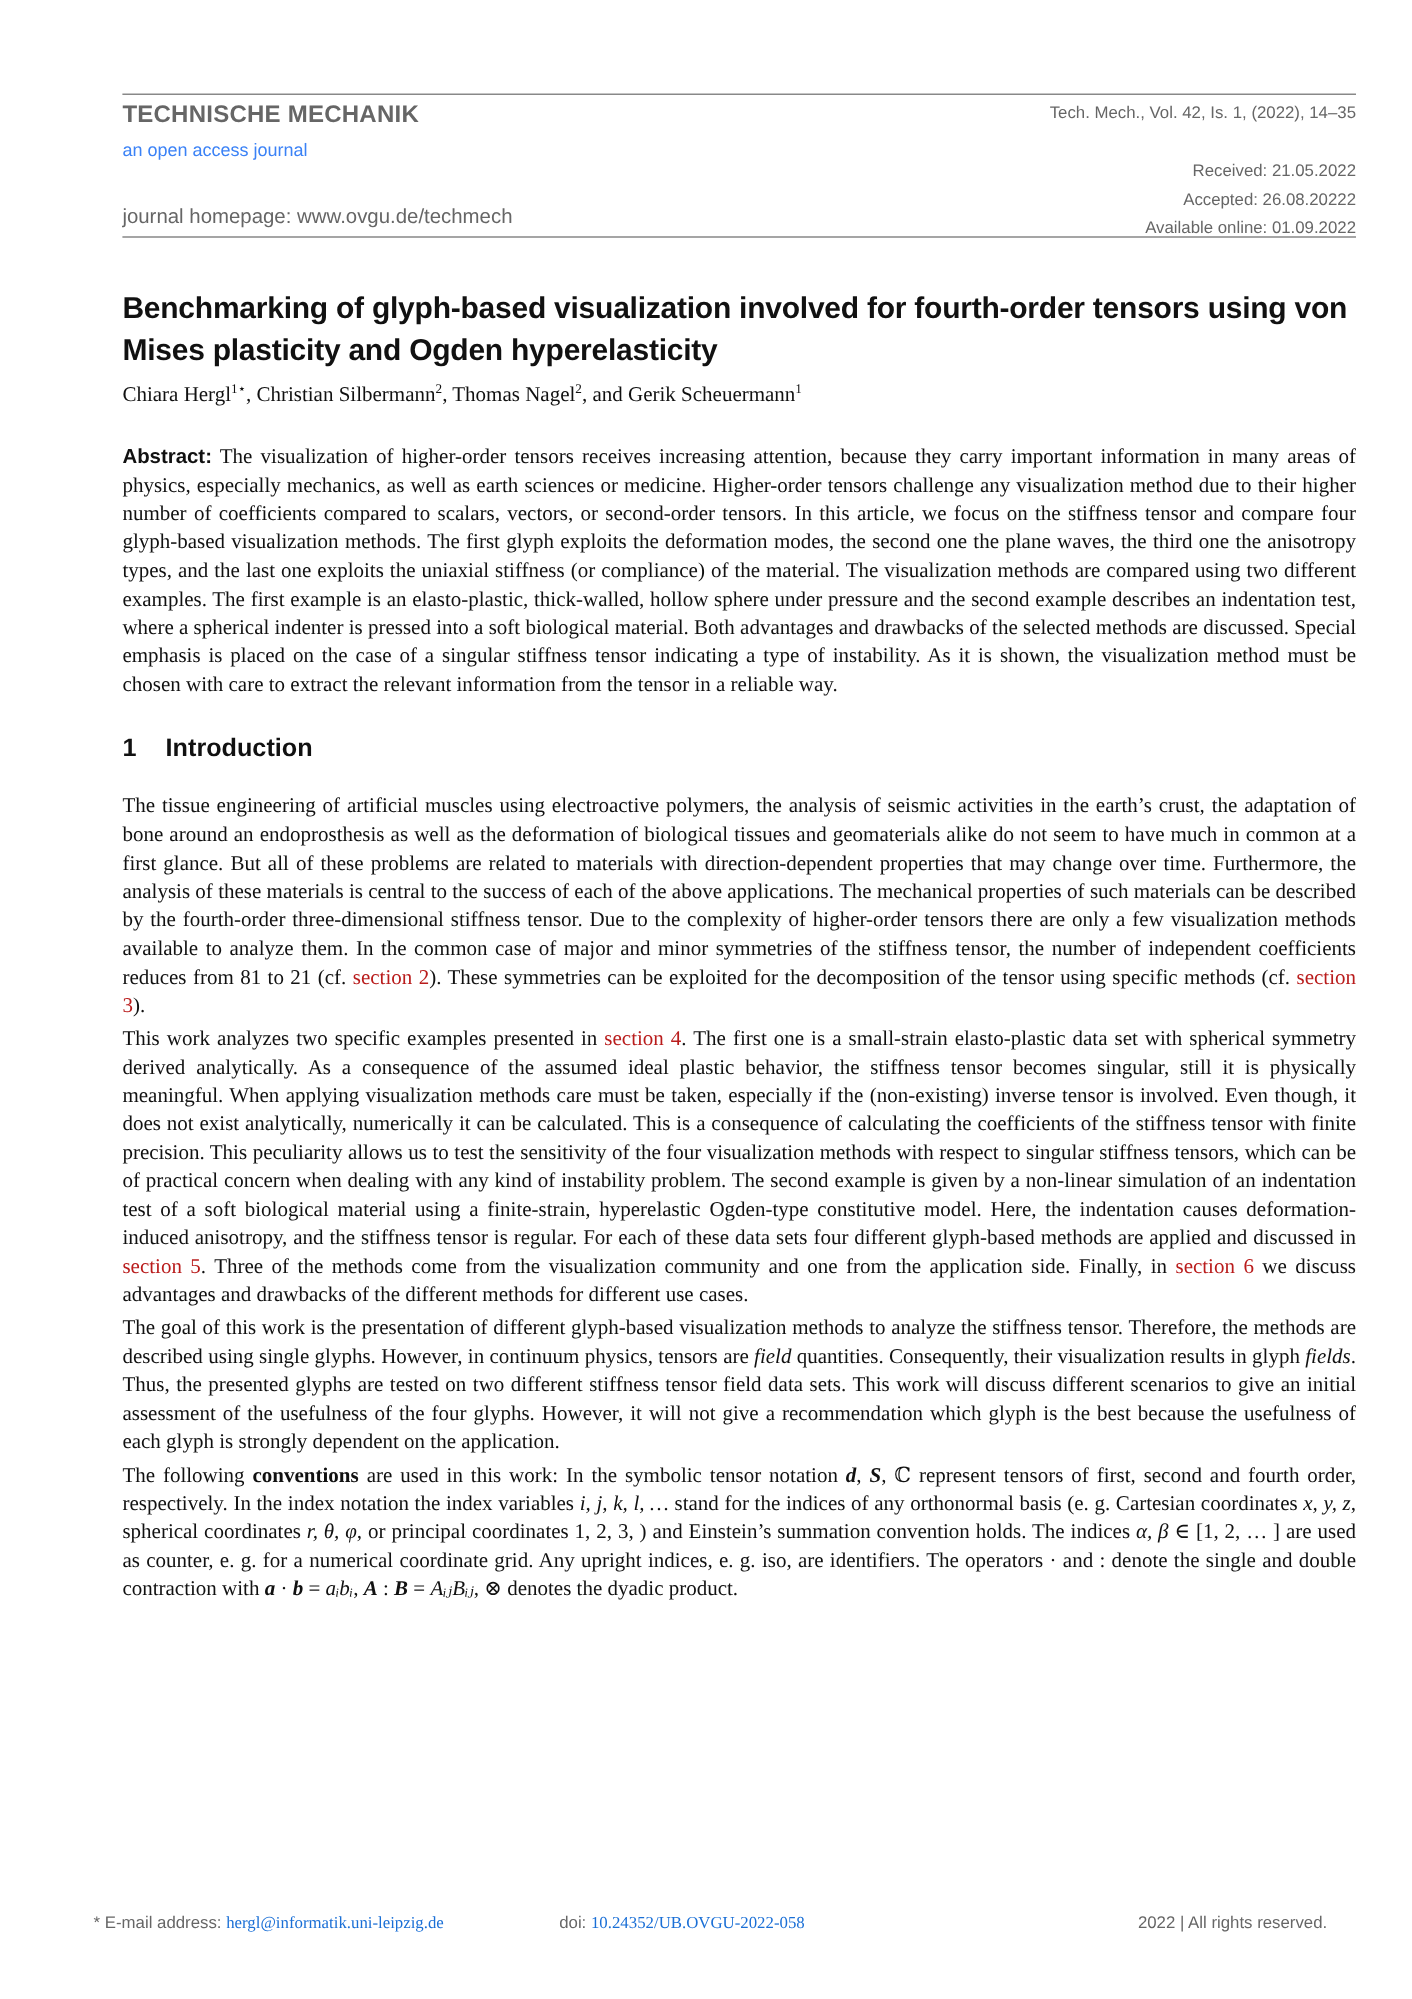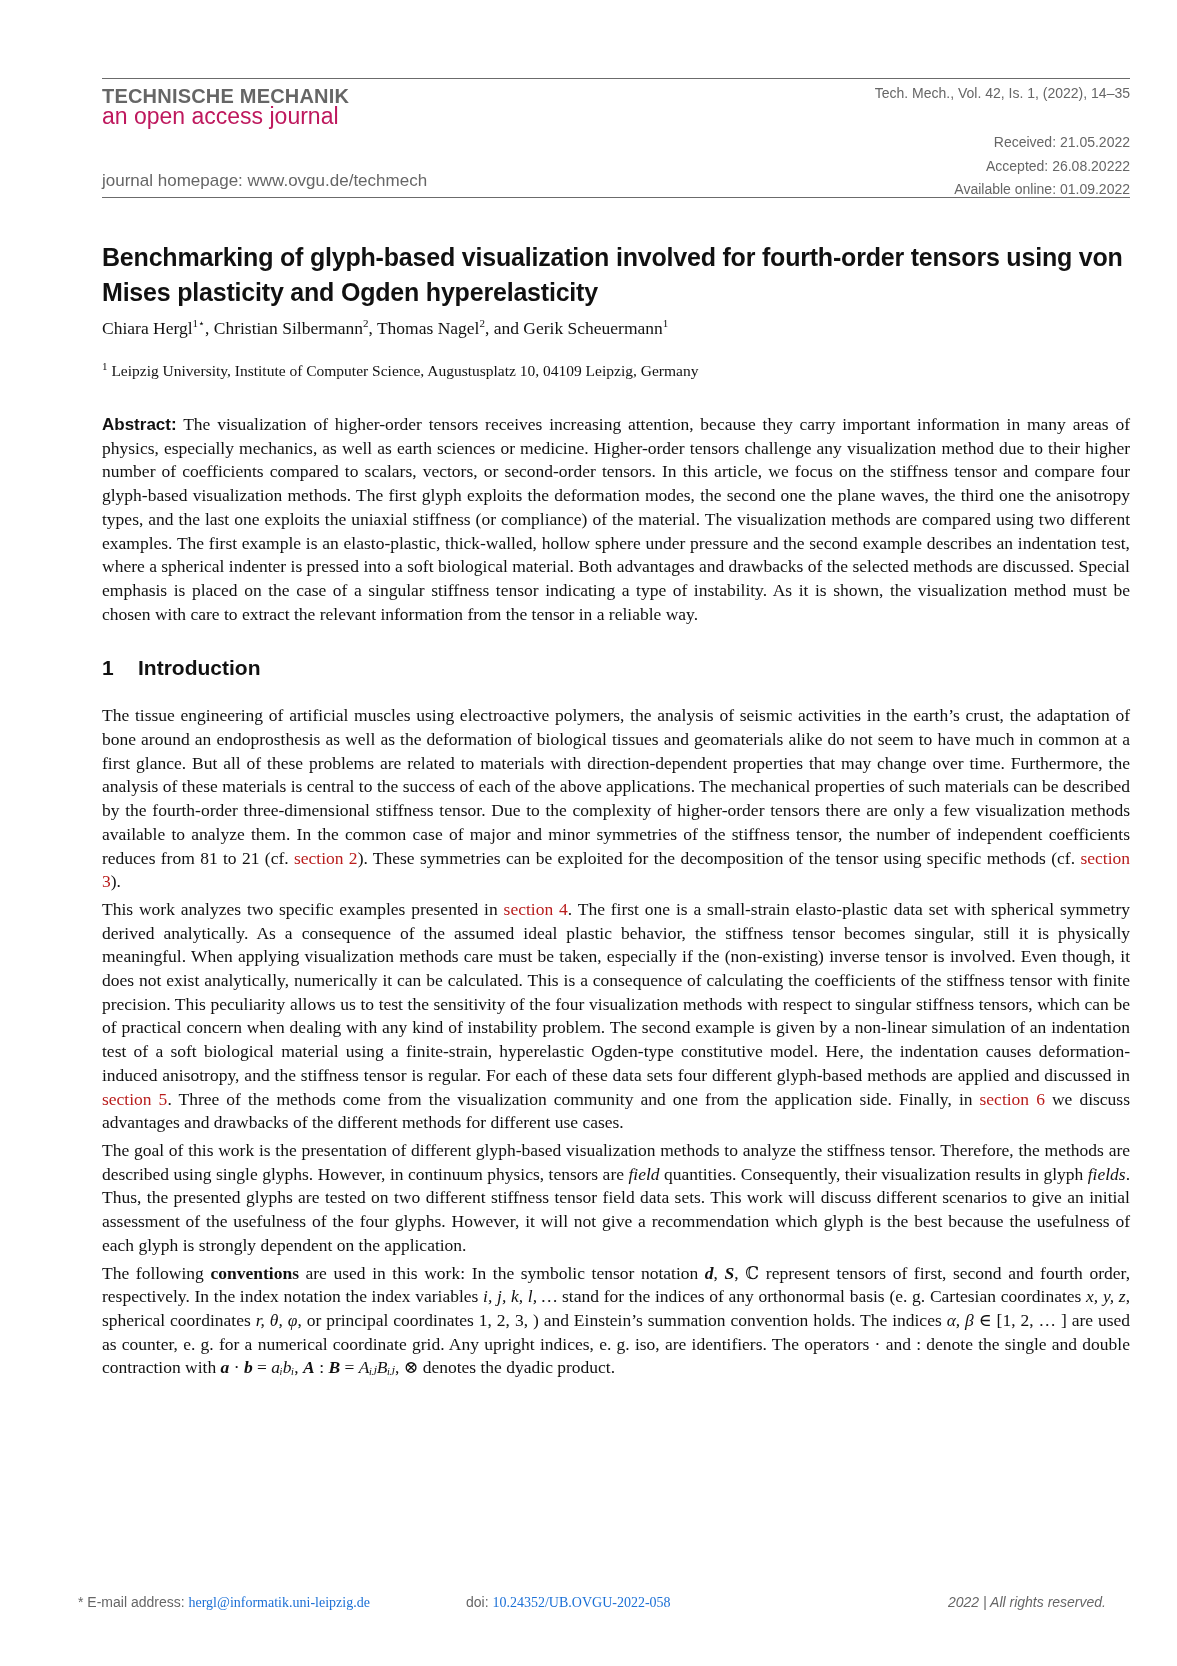--- a/index.html
+++ b/index.html
@@ -3,21 +3,21 @@
 <meta charset="utf-8">
 <style>
   html, body { margin: 0; padding: 0; background: #ffffff; }
   body { width: 1177px; height: 1666px; position: relative; overflow: hidden; }
   .page { position: absolute; left: 78px; top: 78px; width: 1028px; margin-left: 24px; }
   .sans { font-family: "Liberation Sans", "DejaVu Sans", sans-serif; }
   .serif { font-family: "Liberation Serif", "DejaVu Serif", serif; }
 
   .header { position: relative; height: 118px; border-top: 1.5px solid #6b6b6b; border-bottom: 1.5px solid #6b6b6b; color: #666666; }
   .journal-name { position: absolute; left: 0; top: 6px; font-size: 20px; font-weight: bold; color: #666; letter-spacing: 0.2px; }
-  .journal-sub { position: absolute; left: 0; top: 24px; font-size: 23px; color: #be185d; }
+  .journal-sub { position: absolute; left: 0; top: 38px; font-size: 15px; color: #3b82f6; }
   .journal-home { position: absolute; left: 0; top: 92px; font-size: 17px; color: #666; }
   .citation { position: absolute; right: 0; top: 6px; font-size: 14px; color: #666; }
   .dates { position: absolute; right: 0; top: 52px; text-align: right; font-size: 14px; color: #666; line-height: 23.5px; }
 
   .title { margin-top: 42px; font-size: 25px; font-weight: bold; color: #111; line-height: 35px; letter-spacing: -0.2px; }
   .authors { margin-top: 8px; font-size: 17.5px; color: #111; }
   sup { font-size: 11px; vertical-align: super; line-height: 0; }
   .affils { margin-top: 20px; font-size: 15.5px; color: #111; line-height: 24px; }
 
   .abstract { margin-top: 30px; font-size: 17.5px; color: #111; line-height: 23.7px; text-align: justify; }
@@ -30,21 +30,21 @@
   .para { font-size: 17.5px; color: #111; line-height: 23.7px; text-align: justify; margin: 0; }
   .para.first { margin-top: 24px; }
   .para + .para { margin-top: 4px; }
   .link { color: #b91c1c; }
   .mi { font-style: italic; }
   .bmi { font-style: italic; font-weight: bold; }
 
   .footer { position: absolute; left: 78px; top: 1594px; width: 1028px; font-size: 14px; color: #666; }
   .footer .email { position: absolute; left: 0; top: 0; }
   .footer .doi { position: absolute; left: 388px; top: 0; }
-  .footer .rights { position: absolute; right: 0; top: 0; font-style: italic; }
+  .footer .rights { position: absolute; right: 0; top: 0; }
   .footer .link { color: #1a6fd6; }
 </style>
 </head>
 <body>
 
 <div class="page">
 
   <div class="header sans">
     <div class="journal-name">TECHNISCHE MECHANIK</div>
     <div class="journal-sub">an open access journal</div>
@@ -57,21 +57,20 @@
     </div>
   </div>
 
   <div class="title sans">Benchmarking of glyph-based visualization involved for fourth-order tensors using von Mises plasticity and Ogden hyperelasticity</div>
 
   <div class="authors serif">
     <span>Chiara Hergl</span><sup><span>1</span><span>⋆</span></sup><span>, </span><span>Christian Silbermann</span><sup>2</sup><span>, </span><span>Thomas Nagel</span><sup>2</sup><span>, and </span><span>Gerik Scheuermann</span><sup>1</sup>
   </div>
 
   <div class="affils serif">
-    <div><sup>1</sup> <span>Leipzig University, Institute of Computer Science, Augustusplatz 10, 04109 Leipzig, Germany</span></div>
   </div>
 
   <div class="abstract serif">
     <span class="label-bold">Abstract:</span>
     <span>The visualization of higher-order tensors receives increasing attention, because they carry important information in many areas of physics, especially mechanics, as well as earth sciences or medicine. Higher-order tensors challenge any visualization method due to their higher number of coefficients compared to scalars, vectors, or second-order tensors. In this article, we focus on the stiffness tensor and compare four glyph-based visualization methods. The first glyph exploits the deformation modes, the second one the plane waves, the third one the anisotropy types, and the last one exploits the uniaxial stiffness (or compliance) of the material. The visualization methods are compared using two different examples. The first example is an elasto-plastic, thick-walled, hollow sphere under pressure and the second example describes an indentation test, where a spherical indenter is pressed into a soft biological material. Both advantages and drawbacks of the selected methods are discussed. Special emphasis is placed on the case of a singular stiffness tensor indicating a type of instability. As it is shown, the visualization method must be chosen with care to extract the relevant information from the tensor in a reliable way.</span>
   </div>
 
 
   <div class="section-title sans">
     <span class="num">1</span><span>Introduction</span>

